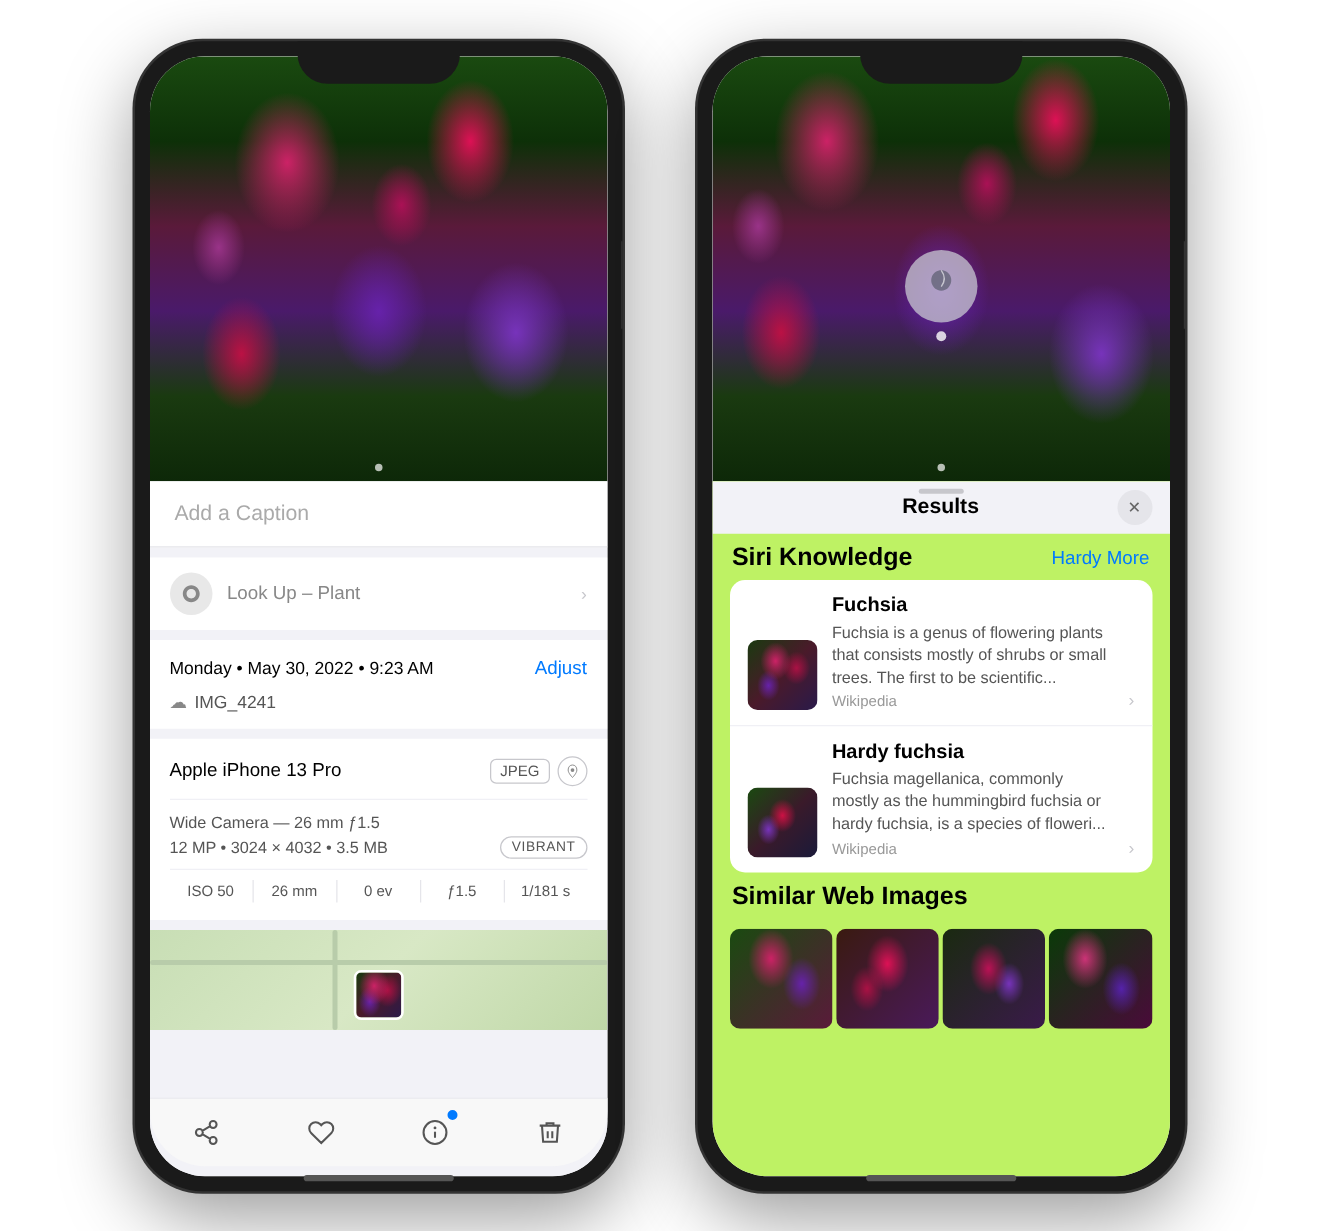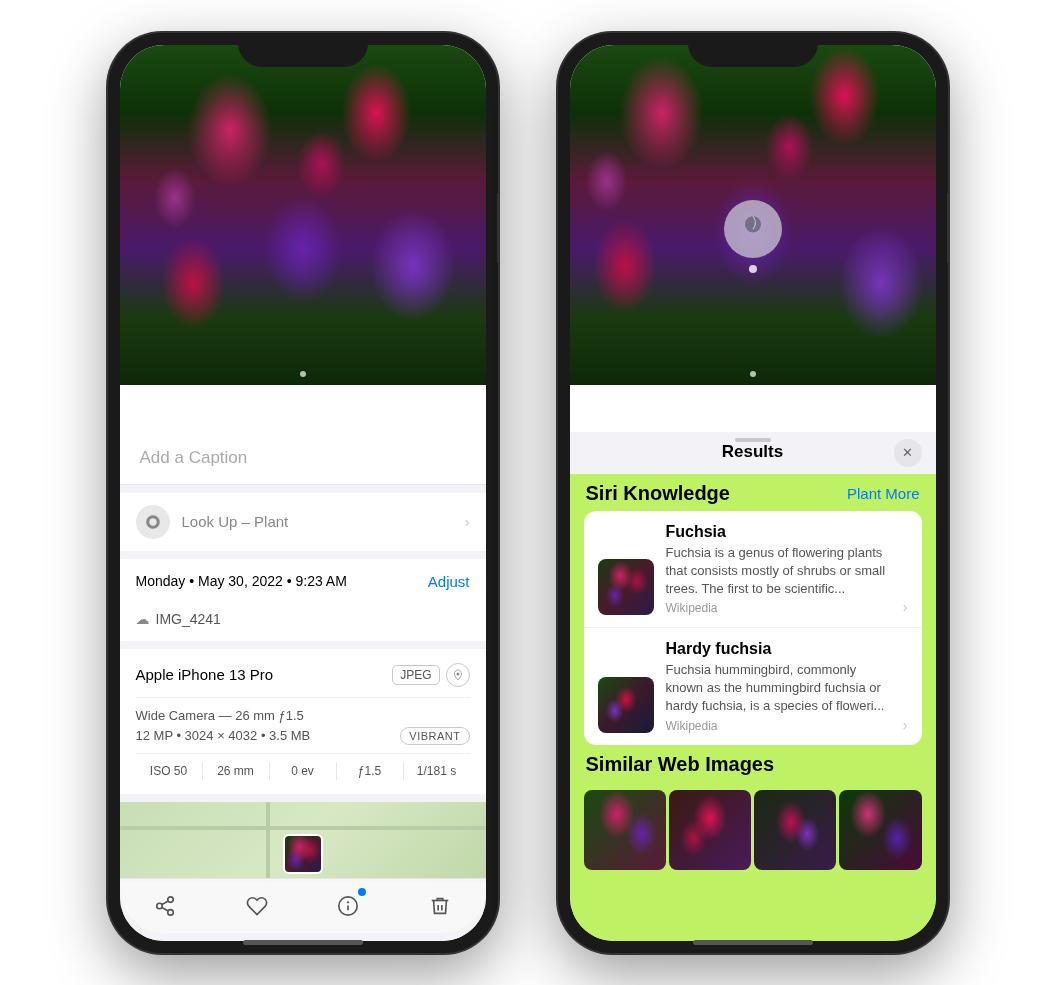--- a/index.html
+++ b/index.html
@@ -47,21 +47,20 @@
       z-index: 10;
     }
     .phone-screen {
       margin: 12px;
       border-radius: 44px;
       overflow: hidden;
       flex: 1;
       background: #fff;
       display: flex;
       flex-direction: column;
-      gap: 47px;
     }
     .phone-home-bar {
       position: absolute;
       bottom: 8px;
       left: 50%;
       transform: translateX(-50%);
       width: 120px;
       height: 5px;
       background: #555;
       border-radius: 3px;
@@ -159,21 +158,21 @@
 
     .meta-section {
       background: #fff;
       margin-top: 8px;
       padding: 14px 16px;
     }
     .meta-date-row {
       display: flex;
       justify-content: space-between;
       align-items: center;
-      margin-bottom: 21px;
+      margin-bottom: 10px;
     }
     .meta-date {
       font-size: 14px;
       color: #000;
       font-weight: 400;
     }
     .meta-adjust {
       font-size: 15px;
       color: #007aff;
     }
@@ -682,21 +681,21 @@
         <div class="results-header">
           <div class="drag-handle"></div>
           <span class="results-title">Results</span>
           <div class="close-btn">
             <span>✕</span>
           </div>
         </div>
 
         <div class="section-header">
           <span class="section-title">Siri Knowledge</span>
-          <span class="show-more">Plant More</span>
+          <span class="show-more">Hardy More</span>
         </div>
 
         <div class="knowledge-card">
 
           <div class="knowledge-item">
             <div class="knowledge-thumb">
               <div class="thumb-fuchsia"></div>
             </div>
             <div class="knowledge-content">
               <div class="knowledge-name">Fuchsia</div>
@@ -705,21 +704,21 @@
             </div>
             <span class="knowledge-chevron">›</span>
           </div>
 
           <div class="knowledge-item">
             <div class="knowledge-thumb">
               <div class="thumb-hardy"></div>
             </div>
             <div class="knowledge-content">
               <div class="knowledge-name">Hardy fuchsia</div>
-              <div class="knowledge-desc">Fuchsia hummingbird, commonly known as the hummingbird fuchsia or hardy fuchsia, is a species of floweri...</div>
+              <div class="knowledge-desc">Fuchsia magellanica, commonly mostly as the hummingbird fuchsia or hardy fuchsia, is a species of floweri...</div>
               <div class="knowledge-source">Wikipedia</div>
             </div>
             <span class="knowledge-chevron">›</span>
           </div>
         </div>
 
         <div class="similar-section">
           <div class="section-header">
             <span class="section-title">Similar Web Images</span>
           </div>

